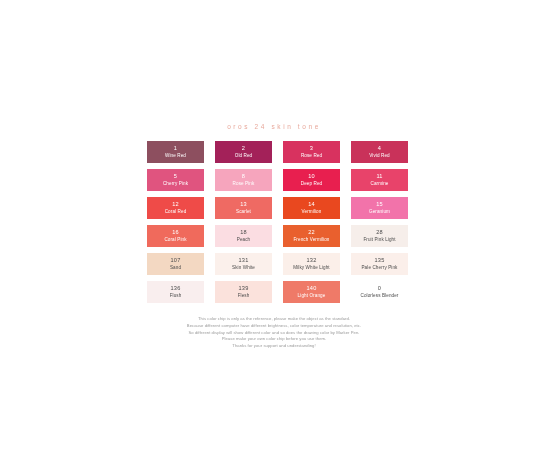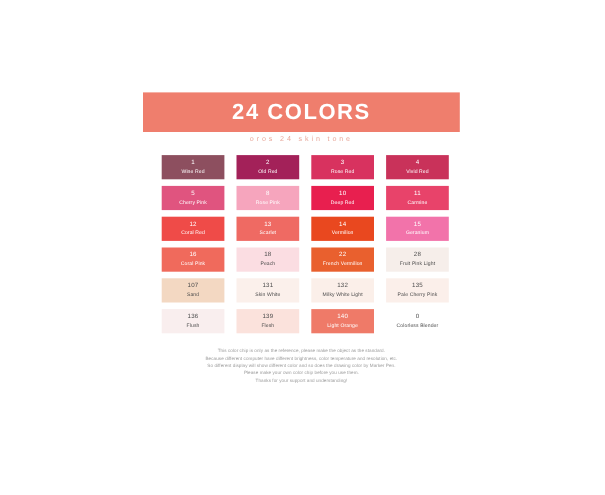--- a/index.html
+++ b/index.html
@@ -105,23 +105,20 @@
     line-height: 1.62;
     letter-spacing: 0.05px;
     white-space: nowrap;
   }
 </style>
 </head>
 <body>
 
 <div id="chart-page">
 
-  <div id="header-banner">
-    <div id="header-title">24 COLORS</div>
-  </div>
 
   <div id="header-subtitle">oros 24 skin tone</div>
 
   <div id="swatch-grid">
       <div class="swatch-cell txt-light" style="background: rgb(141, 79, 95);">
         <div class="swatch-code">1</div>
         <div class="swatch-name">Wine Red</div>
       </div>
       <div class="swatch-cell txt-light" style="background: rgb(163, 33, 89);">
         <div class="swatch-code">2</div>

